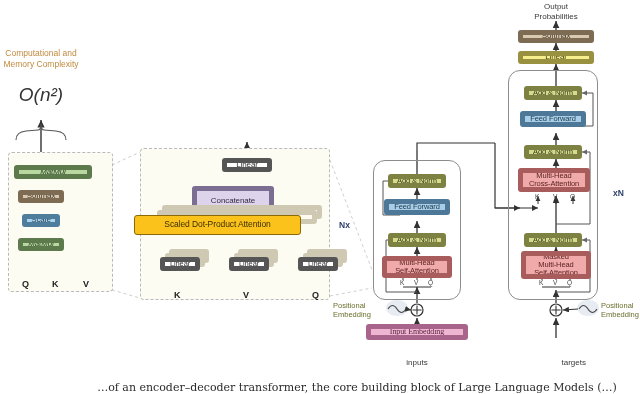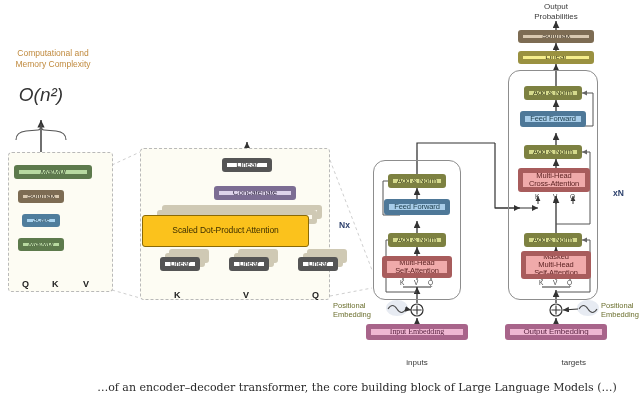--- a/index.html
+++ b/index.html
@@ -66,21 +66,21 @@
     border: 1px solid #8d8d8d;
     background: transparent;
     border-radius: 12px;
   }
   .complexity {
     position: absolute;
     text-align: center;
     font-family: Liberation Sans, sans-serif;
     font-style: italic;
   }
-  .cap-note { color: #c08a3e; margin-left: 12px; }
+  .cap-note { color: #c08a3e; }
   .qkv {
     position: absolute;
     font-weight: bold;
     color: #222;
   }
   .mini-qkv {
     position: absolute;
     color: #444;
   }
   .caption {
@@ -233,36 +233,36 @@
   <div class="panel-dash" style="left:8px; top:152px; width:105px; height:140px;"></div>
 
   <div class="complexity cap-note" style="left:0px; top:48px; width:82px; font-size:8.5px; font-style:normal; font-family:'Liberation Sans',sans-serif; line-height:1.3;">Computational
 and Memory
 Complexity</div>
 
   <div class="complexity" style="left:0px; top:84px; width:82px; font-size:19px;">O(n²)</div>
 
   <div class="box c-green" style="left:14px; top:165px; width:78px; height:14px; font-size:8px;">MatMul</div>
   <div class="box c-tan" style="left:18px; top:190px; width:46px; height:13px; font-size:8px;">Softmax</div>
-  <div class="box c-blue" style="left:22px; top:214px; width:38px; height:13px; font-size:8px;font-family:Liberation Serif, serif;">Scale</div>
+  <div class="box c-blue" style="left:22px; top:214px; width:38px; height:13px; font-size:8px;">Scale</div>
   <div class="box c-green" style="left:18px; top:238px; width:46px; height:13px; font-size:8px;">MatMul</div>
 
   <div class="qkv" style="left:22px; top:279px; font-size:9px;">Q</div>
   <div class="qkv" style="left:52px; top:279px; font-size:9px;">K</div>
   <div class="qkv" style="left:83px; top:279px; font-size:9px;">V</div>
 
   <div class="panel-dash" style="left:140px; top:148px; width:190px; height:152px;"></div>
 
   <div class="box c-white" style="left:222px; top:158px; width:50px; height:14px; font-size:8px;">Linear</div>
 
-  <div class="box c-lav" style="left:214px; top:186px; width:82px; height:14px; font-size:8px;">Concatenate</div>
+  <div class="box c-lav" style="left:192px; top:186px; width:82px; height:30px; font-size:8px;">Concatenate</div>
 
   <div class="box c-ghost" style="left:162px; top:205px; width:160px; height:14px; font-size:7px;"></div>
   <div class="box c-ghost" style="left:157px; top:210px; width:160px; height:14px; font-size:7px;"></div>
-  <div class="box c-gold" style="left:142px; top:215px; width:167px; height:32px; font-size:8.5px; border-width:1.3px;">Scaled Dot-Product Attention</div>
+  <div class="box c-gold" style="left:134px; top:215px; width:167px; height:20px; font-size:8.5px; border-width:1.3px;">Scaled Dot-Product Attention</div>
 
   <div class="box c-ghost" style="left:169px; top:249px; width:40px; height:14px;"></div>
   <div class="box c-ghost" style="left:165px; top:253px; width:40px; height:14px;"></div>
   <div class="box c-white" style="left:160px; top:257px; width:40px; height:14px; font-size:7.5px;">Linear</div>
 
   <div class="box c-ghost" style="left:238px; top:249px; width:40px; height:14px;"></div>
   <div class="box c-ghost" style="left:234px; top:253px; width:40px; height:14px;"></div>
   <div class="box c-white" style="left:229px; top:257px; width:40px; height:14px; font-size:7.5px;">Linear</div>
 
   <div class="box c-ghost" style="left:307px; top:249px; width:40px; height:14px;"></div>
@@ -319,19 +319,18 @@
 Multi-Head
 Self-Attention</div>
 
   <div class="mini-qkv" style="left:539px; top:279px; font-size:6.5px;">K</div>
   <div class="mini-qkv" style="left:553px; top:279px; font-size:6.5px;">V</div>
   <div class="mini-qkv" style="left:567px; top:279px; font-size:6.5px;">Q</div>
 
   <div class="pos-lbl" style="left:601px; top:302px; font-size:7.5px; text-align:left;">Positional
 Embedding</div>
 
-  <div class="box c-pinkemb" style="left:505px; top:324px; width:102px; height:16px; font-size:8px;">Output Embedding</div>
 
   <div class="io-lbl" style="left:526px; top:358px; width:60px; font-size:8px;text-align:right;">targets</div>
 
   <div class="caption" style="top:381px; font-size:11px;margin-left:37px;">…of an encoder–decoder transformer, the core building block of Large Language Models (…)</div>
 
 </div>
 
 </body></html>

